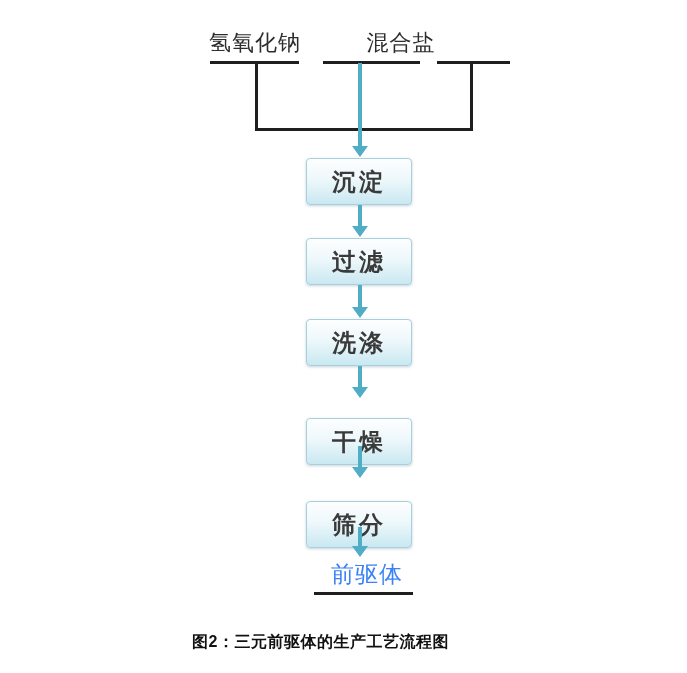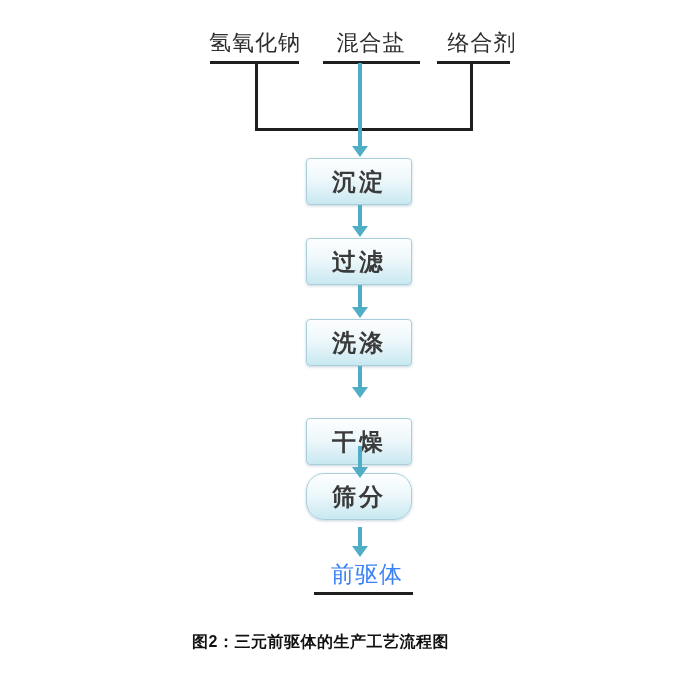--- a/index.html
+++ b/index.html
@@ -96,22 +96,21 @@
     letter-spacing: 0.5px;
     white-space: nowrap;
   }
 </style>
 </head>
 <body>
 
 <div class="canvas">
 
   <div class="io-label" style="left:148px; top:28px;">氢氧化钠</div>
-  <div class="io-label" style="left:264px; top:28px;">混合盐</div>
-  <div class="io-label" style="left:375px; top:28px;">络合剂</div>
+  <div class="io-label" style="left:264px; top:28px;padding-left:30px;">混合盐</div>
 
   <div class="blk" style="left:183px; top:61px; width:89px; height:3px;"></div>
   <div class="blk" style="left:296px; top:61px; width:97px; height:3px;"></div>
   <div class="blk" style="left:410px; top:61px; width:73px; height:3px;"></div>
 
   <div class="blk" style="left:228px; top:62px; width:3px; height:69px;"></div>
   <div class="blk" style="left:443px; top:62px; width:3px; height:69px;"></div>
   <div class="blk" style="left:228px; top:128px; width:218px; height:3px;"></div>
 
   <div class="arrow" style="top:63px; height:94px;">
@@ -144,21 +143,21 @@
   </div>
   <div class="step-box" style="top:238px;align-items:center;">
     <span>过滤</span>
   </div>
   <div class="step-box" style="top:319px;">
     <span>洗涤</span>
   </div>
   <div class="step-box" style="top:418px;">
     <span>干燥</span>
   </div>
-  <div class="step-box" style="top:473px;border-radius:18px;">
+  <div class="step-box" style="top:501px;">
     <span>筛分</span>
   </div>
 
   <div class="output-label">前驱体</div>
   <div class="blk" style="left:287px; top:592px; width:99px; height:3px;"></div>
 
   <div class="figure-caption">图2：三元前驱体的生产工艺流程图</div>
 
 </div>
 

